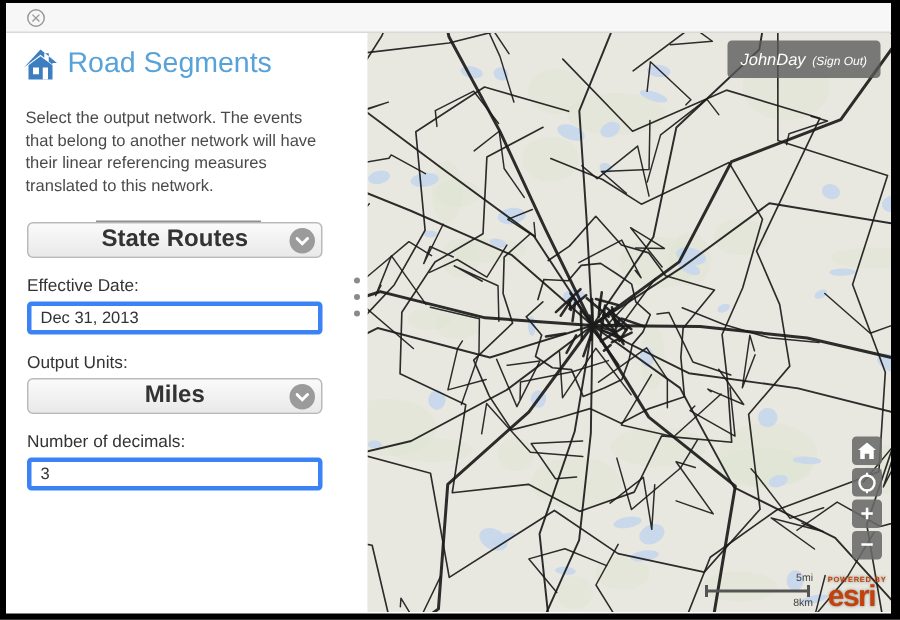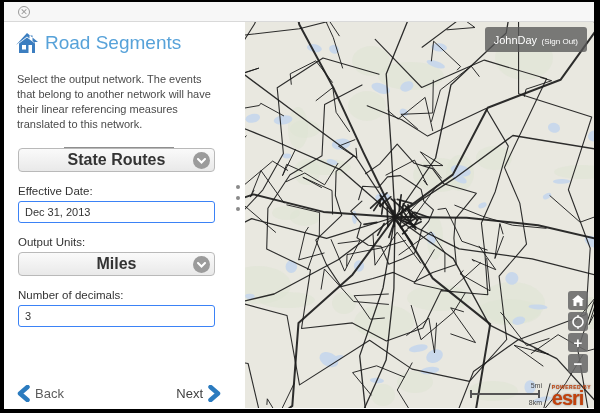--- a/index.html
+++ b/index.html
@@ -22,32 +22,32 @@
   .panel-header { display:flex; align-items:center; gap:5px; padding:9px 10px 0 10px; }
   .panel-title { font-size:19px; color:#57a2d9; letter-spacing:0; }
   .desc { padding:17px 12px 0 13px; font-size:11px; line-height:1.35; color:#4a4a4a; }
   .divider { width:110px; border:none; border-top:1px solid #8f8f8f; margin:16px auto 0 auto; }
 
   .field-label { font-size:11.5px; color:#333; margin:13px 18px 4px 14px; }
   .dropdown { position:relative; margin:0 18px 0 14px; height:24px; border:1px solid #b9b9b9; border-radius:4px;
               background:linear-gradient(#fafafa,#e9e9e9); display:flex; align-items:center; justify-content:center; cursor:pointer; }
   .dropdown .dd-value { font-size:16px; font-weight:bold; color:#333; }
   .dd-circle { position:absolute; right:4px; top:3px; width:17px; height:17px; border-radius:50%; background:#9b9b9b; display:flex; align-items:center; justify-content:center; }
-  .text-input { display:block; width:197px; margin:0 18px 0 14px; height:22px; border:1px solid #3b82f6; border-radius:3px; padding:0 6px; font-size:11px; color:#333; font-family:"Liberation Sans",sans-serif; }
+  .text-input { display:block; width:197px; margin:0 18px 0 14px; height:22px; border:3px solid #3b82f6; border-radius:3px; padding:0 6px; font-size:11px; color:#333; font-family:"Liberation Sans",sans-serif; }
 
   .panel-footer { position:absolute; bottom:6px; left:0; right:0; display:flex; justify-content:space-between; align-items:center; padding:0 12px 0 13px; }
   .nav-btn { display:flex; align-items:center; gap:5px; cursor:pointer; }
   .nav-btn .lbl-back { font-size:13px; color:#5c5c5c; }
   .nav-btn .lbl-next { font-size:13px; color:#3f3f3f; }
 
   
   .map { position:relative; flex:1; background:#e9e8e0; overflow:hidden; }
   .map svg.basemap { position:absolute; inset:0; }
 
-  .user-badge { position:absolute; top:5px; right:7px; background:rgba(88,88,88,0.78); border-radius:3px; padding:3px 9px 4px 9px; color:#fff; white-space:nowrap; }
+  .user-badge { position:absolute; top:5px; right:7px; background:rgba(88,88,88,0.78); border-radius:3px; padding:3px 9px 4px 9px; color:#fff; white-space:nowrap;font-style:italic; }
   .user-badge .uname { font-size:11px; }
   .user-badge .signout { font-size:8px; }
 
   .map-controls { position:absolute; right:6px; bottom:35px; display:flex; flex-direction:column; gap:2px; }
   .mc-btn { width:20px; height:19px; background:rgba(105,105,105,0.88); border-radius:3px; display:flex; align-items:center; justify-content:center; color:#fff; cursor:pointer; }
   .mc-btn.zoom { font-size:15px; font-weight:bold; line-height:1; }
 
   .scalebar { position:absolute; left:225px; bottom:10px; width:70px; }
   .scalebar .bar { position:relative; height:8px; border-left:2px solid #555; border-right:2px solid #555; }
   .scalebar .bar:before { content:""; position:absolute; left:0; right:0; top:3px; border-top:2px solid #555; }
@@ -103,34 +103,20 @@
         <span class="dd-circle">
           <svg width="9" height="6" viewBox="0 0 9 6">
               <path d="M1 1 L4.5 4.5 L8 1" stroke="#fff" stroke-width="2" fill="none" stroke-linecap="round"></path>
             </svg>
         </span>
       </div>
 
       <div class="field-label">Number of decimals:</div>
       <input class="text-input" type="text" value="3" style="">
 
-      <div class="panel-footer">
-        <div class="nav-btn">
-          <svg width="13" height="17" viewBox="0 0 13 17">
-            <path d="M10.5 2 L3 8.5 L10.5 15" stroke="#2b7bbf" stroke-width="4.5" fill="none" stroke-linecap="round" stroke-linejoin="round"></path>
-          </svg>
-          <span class="lbl-back">Back</span>
-        </div>
-        <div class="nav-btn">
-          <span class="lbl-next">Next</span>
-          <svg width="13" height="17" viewBox="0 0 13 17">
-            <path d="M2.5 2 L10 8.5 L2.5 15" stroke="#2b7bbf" stroke-width="4.5" fill="none" stroke-linecap="round" stroke-linejoin="round"></path>
-          </svg>
-        </div>
-      </div>
     </div>
 
     <div class="gutter">
       <div class="drag-dots">
           <i></i>
           <i></i>
           <i></i>
         </div>
     </div>
 

